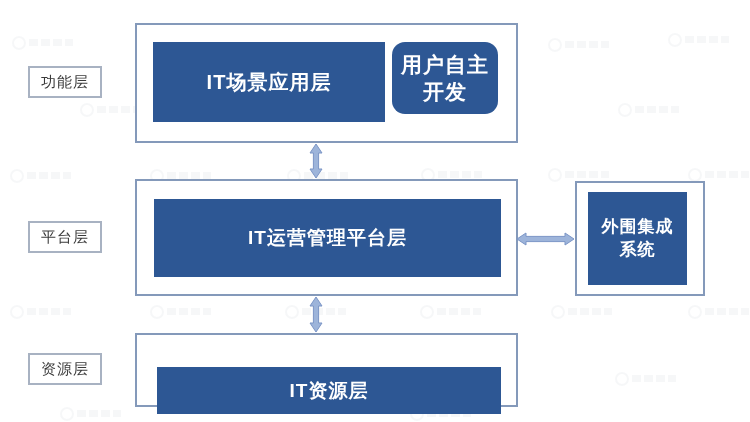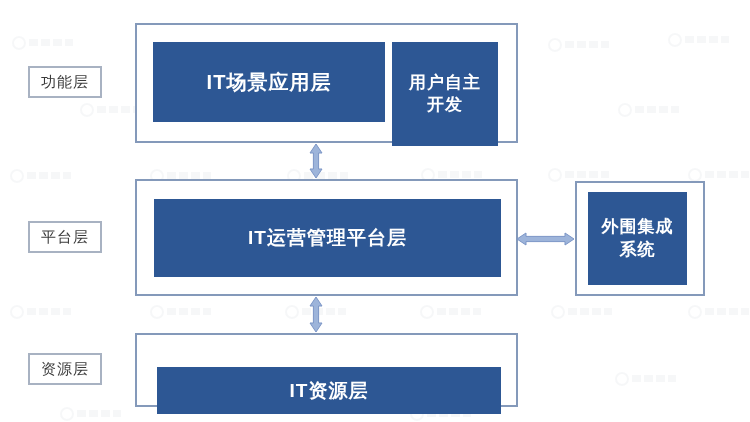--- a/index.html
+++ b/index.html
@@ -21,21 +21,21 @@
   #c-resource{left:135px;top:333px;width:383px;height:74px;}
 
   
   .bluebox{
     position:absolute;background:#2d5794;color:#ffffff;
     display:flex;flex-direction:column;align-items:center;justify-content:center;
     text-align:center;font-weight:bold;box-sizing:border-box;
     letter-spacing:1px;
   }
   #b-app{left:153px;top:42px;width:232px;height:80px;font-size:20px;}
-  #b-userdev{left:392px;top:42px;width:106px;height:104px;font-size:17px;line-height:1.3;}
+  #b-userdev{left:392px;top:42px;width:106px;height:72px;font-size:21px;line-height:1.3;border-radius:13px;}
   #b-platform{left:154px;top:199px;width:347px;height:78px;font-size:19px;text-align:center;}
   #b-external{left:588px;top:192px;width:99px;height:93px;font-size:17px;line-height:1.35;}
   #b-resource{left:157px;top:347px;width:344px;height:47px;font-size:19px;margin-top:20px;}
 
   
   .rowlabel{
     position:absolute;left:28px;width:74px;height:32px;
     background:#ffffff;border:2px solid #a8b2c2;box-sizing:border-box;
     display:flex;align-items:center;justify-content:center;
     font-size:15px;font-weight:normal;color:#3a3a3a;letter-spacing:1px;

